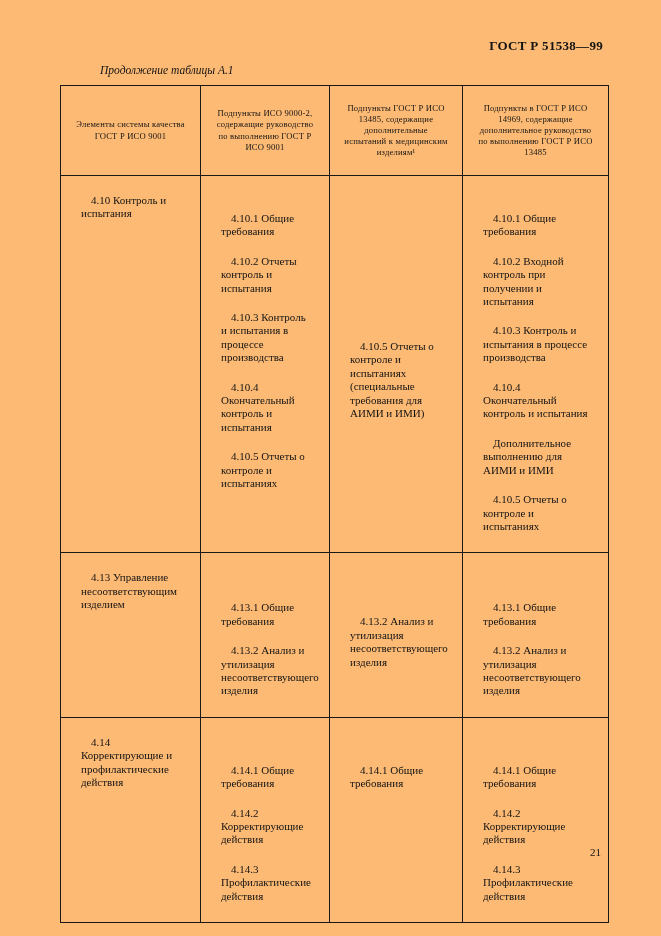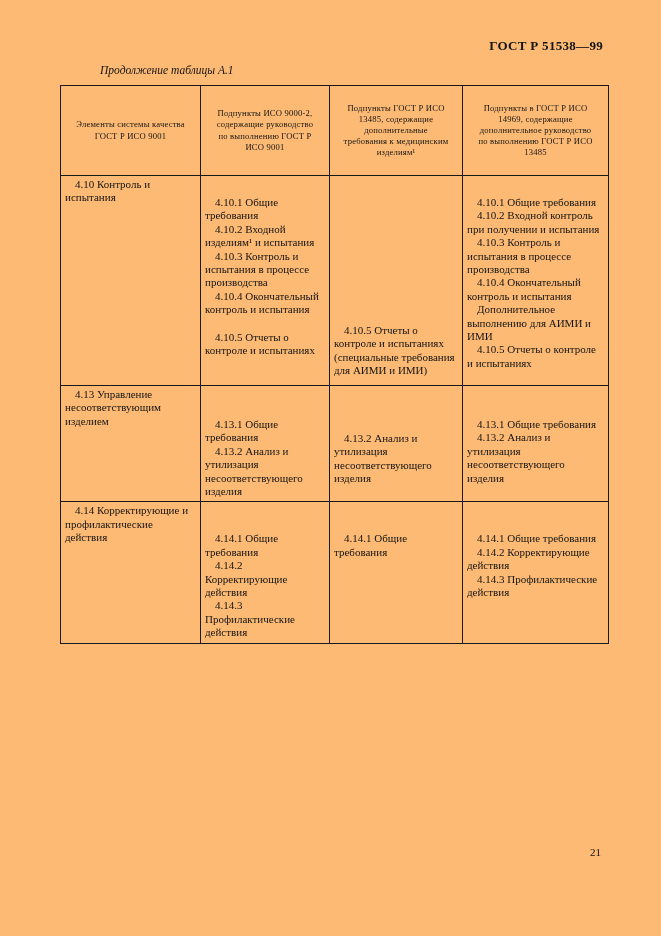--- a/index.html
+++ b/index.html
@@ -53,21 +53,21 @@
     font-size: 8.6px;
     line-height: 1.3;
     padding: 3px 12px;
     letter-spacing: 0.2px;
   }
   table.qtable td {
     font-size: 11px;
     line-height: 1.22;
   }
   table.qtable td p {
-    margin: 0;
+    margin: 16px;
     text-indent: 10px;
   }
   .col-0 { width: 140px; }
   .col-1 { width: 129px; }
   .col-2 { width: 133px; }
   .col-3 { width: 146px; }
 
   
   tbody tr:nth-child(1) { height: 210px; }
   tbody tr:nth-child(2) { height: 92px; }
@@ -111,32 +111,32 @@
     <colgroup>
       <col class="col-0">
         <col class="col-1">
         <col class="col-2">
         <col class="col-3">
     </colgroup>
     <thead id="table-head">
         <tr>
           <th class="col-0">Элементы системы качества ГОСТ Р ИСО 9001</th>
           <th class="col-1">Подпункты ИСО 9000-2, содержащие руководство по выполнению ГОСТ Р ИСО 9001</th>
-          <th class="col-2">Подпункты ГОСТ Р ИСО 13485, содержащие дополнительные требования к медицинским изделиям¹</th>
+          <th class="col-2">Подпункты ГОСТ Р ИСО 13485, содержащие дополнительные испытаний к медицинским изделиям¹</th>
           <th class="col-3">Подпункты в ГОСТ Р ИСО 14969, содержащие дополнительное руководство по выполнению ГОСТ Р ИСО 13485</th>
         </tr>
       </thead>
     <tbody id="table-body">
         <tr>
           <td class="col-0" data-row="0" data-col="element">
             <p>4.10 Контроль и испытания</p>
           </td>
           <td class="col-1" data-row="0" data-col="iso9000">
             <p>4.10.1 Общие требования</p>
-            <p>4.10.2 Входной изделиям¹ и испытания</p>
+            <p>4.10.2 Отчеты контроль и испытания</p>
             <p>4.10.3 Контроль и испытания в процессе производства</p>
             <p>4.10.4 Окончательный контроль и испытания</p>
             <p>4.10.5 Отчеты о контроле и испытаниях</p>
           </td>
           <td class="col-2" data-row="0" data-col="iso13485">
             <p>4.10.5 Отчеты о контроле и испытаниях (специальные требования для АИМИ и ИМИ)</p>
           </td>
           <td class="col-3" data-row="0" data-col="iso14969">
             <p>4.10.1 Общие требования</p>
             <p>4.10.2 Входной контроль при получении и испытания</p>

